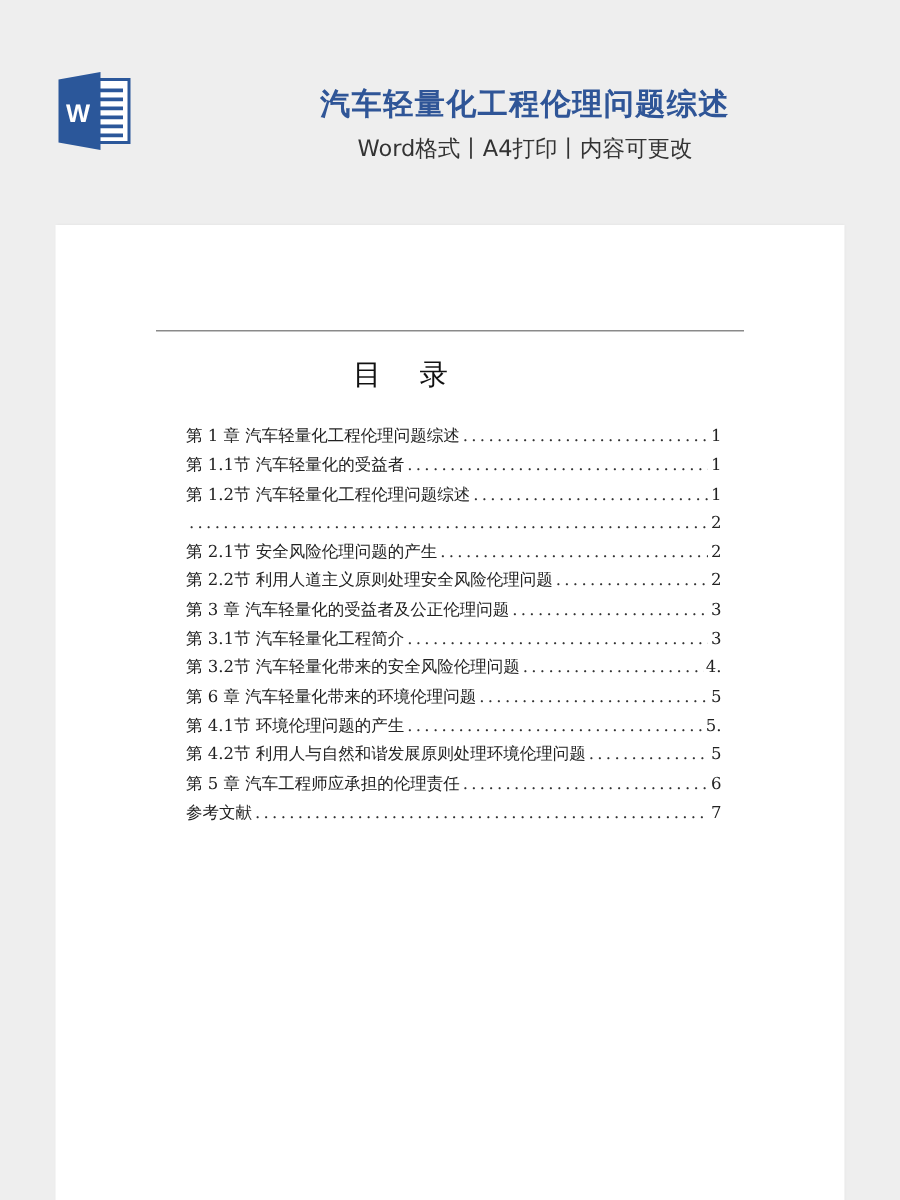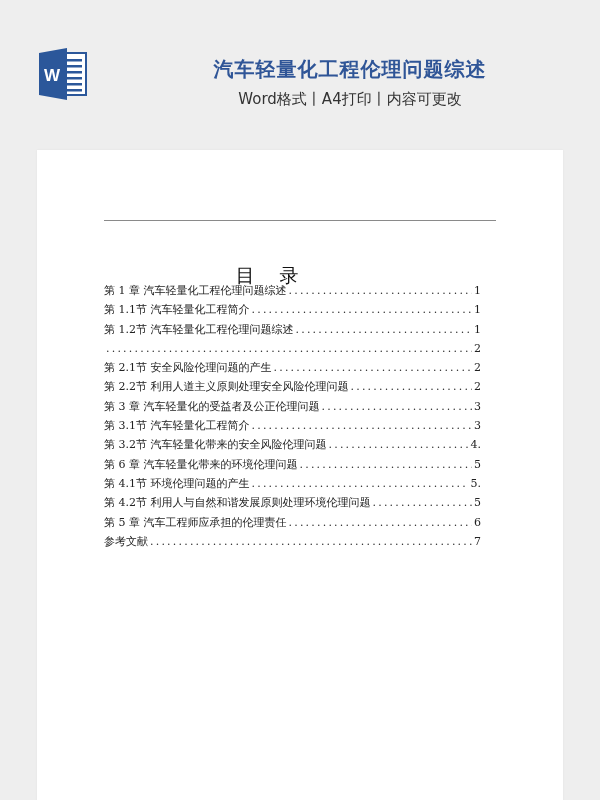--- a/index.html
+++ b/index.html
@@ -66,46 +66,46 @@
       width: 392px;
       height: 0;
       border-top: 1.5px solid #8a8a8a;
     }
     .toc-title {
       position: absolute;
       left: 0;
       width: 470px;
       top: 88px;
       text-align: center;
-      font-family: Liberation Serif, serif;
+      font-family: Liberation Sans, sans-serif;
       font-size: 19px;
       color: #111111;
       letter-spacing: 10px;
       line-height: 26px;
-      margin-top: 25px;
     }
     .toc {
       position: absolute;
       left: 67px;
       top: 131px;
       width: 377px;
       margin: 0;
       padding: 0;
       list-style: none;
       font-family: "DejaVu Serif", "Liberation Serif", serif;
       font-size: 11px;
       color: #222222;
     }
     .toc-item {
       display: flex;
       align-items: baseline;
       height: 19.3px;
       line-height: 19.3px;
       white-space: nowrap;
       overflow: hidden;
+      margin-left: 20px;
     }
     .toc-label {
       flex: 0 0 auto;
     }
     .toc-dots {
       flex: 1 1 auto;
       overflow: hidden;
       margin: 0 2px;
       letter-spacing: 2.2px;
       color: #333333;
@@ -143,21 +143,21 @@
 <div class="page">
   <div class="rule"></div>
   <div class="toc-title">目 录</div>
   <ul class="toc">
     <li class="toc-item">
         <span class="toc-label">第 1 章  汽车轻量化工程伦理问题综述</span>
         <span class="toc-dots"></span>
         <span class="toc-page">1</span>
       </li>
     <li class="toc-item">
-        <span class="toc-label">第 1.1节  汽车轻量化工程简介</span>
+        <span class="toc-label">第 1.1节  汽车轻量化的受益者</span>
         <span class="toc-dots"></span>
         <span class="toc-page">1</span>
       </li>
     <li class="toc-item">
         <span class="toc-label">第 1.2节  汽车轻量化工程伦理问题综述</span>
         <span class="toc-dots"></span>
         <span class="toc-page">1</span>
       </li>
     <li class="toc-item">
         <span class="toc-dots"></span>

